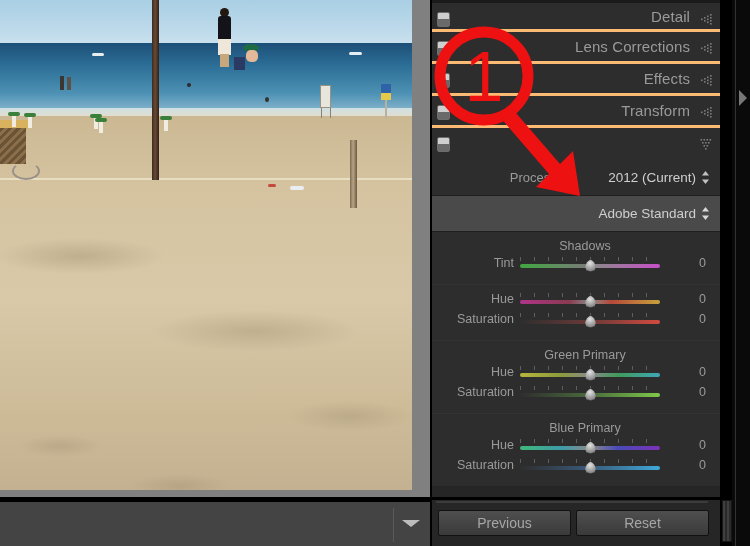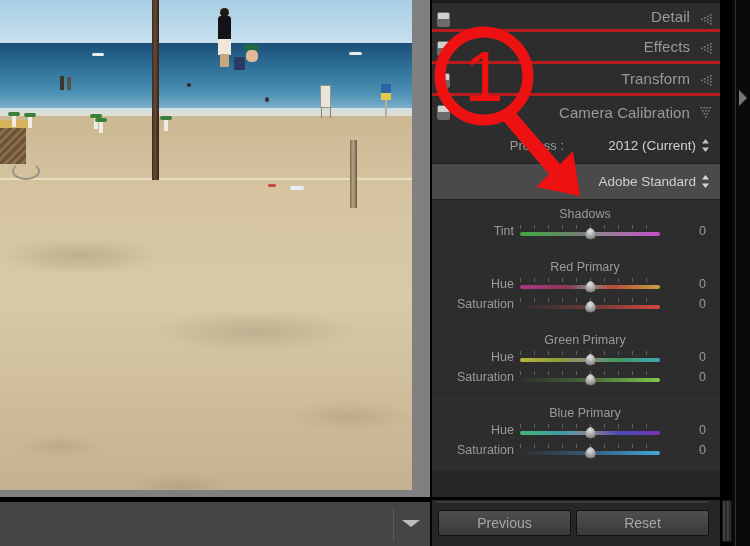--- a/index.html
+++ b/index.html
@@ -105,21 +105,21 @@
 
   
   #right-panel {
     position:absolute; left:432px; top:0; width:288px; height:497px;
     background:#262626;
   }
   #panel-gutter-l { position:absolute; left:430px; top:0; width:2px; height:546px; background:#000; }
 
   .panel-header {
     position: relative; height: 32px; background:#2d2d2d;
-    border-bottom: 3px solid #b91c1c;
+    border-bottom: 3px solid #fdba74;
     display:flex; align-items:center;
   }
   .panel-header.first { border-top: 3px solid #1b1b1b; }
   .switch {
     position:absolute; left:5px; top:9px; width:13px; height:15px;
     border:1px solid #6d6d6d; border-radius:2px;
     background: linear-gradient(#cfcfcf 0 46%, #6a6a6a 46% 100%);
   }
   .panel-title {
     flex:1; text-align:right; padding-right: 30px;
@@ -300,20 +300,40 @@
               <rect x="7" y="7.5" width="1.6" height="1.6"></rect>
           <rect x="10" y="0" width="1.6" height="1.6"></rect>
               <rect x="10" y="3" width="1.6" height="1.6"></rect>
               <rect x="10" y="6" width="1.6" height="1.6"></rect>
               <rect x="10" y="9" width="1.6" height="1.6"></rect>
         </g>
           </svg>
       </span>
     </div>
 
+    <div class="panel-header">
+      <span class="switch"></span>
+      <span class="panel-title">Lens Corrections</span>
+      <span class="disclosure">
+        <svg width="14" height="11" viewBox="0 0 14 11">
+            <g fill="#7d7d7d">
+          <rect x="1" y="4.5" width="1.6" height="1.6"></rect>
+              <rect x="4" y="3" width="1.6" height="1.6"></rect>
+              <rect x="4" y="6" width="1.6" height="1.6"></rect>
+          <rect x="7" y="1.5" width="1.6" height="1.6"></rect>
+              <rect x="7" y="4.5" width="1.6" height="1.6"></rect>
+              <rect x="7" y="7.5" width="1.6" height="1.6"></rect>
+          <rect x="10" y="0" width="1.6" height="1.6"></rect>
+              <rect x="10" y="3" width="1.6" height="1.6"></rect>
+              <rect x="10" y="6" width="1.6" height="1.6"></rect>
+              <rect x="10" y="9" width="1.6" height="1.6"></rect>
+        </g>
+          </svg>
+      </span>
+    </div>
 
     <div class="panel-header">
       <span class="switch"></span>
       <span class="panel-title">Effects</span>
       <span class="disclosure">
         <svg width="14" height="11" viewBox="0 0 14 11">
             <g fill="#7d7d7d">
           <rect x="1" y="4.5" width="1.6" height="1.6"></rect>
               <rect x="4" y="3" width="1.6" height="1.6"></rect>
               <rect x="4" y="6" width="1.6" height="1.6"></rect>
@@ -345,21 +365,20 @@
               <rect x="10" y="3" width="1.6" height="1.6"></rect>
               <rect x="10" y="6" width="1.6" height="1.6"></rect>
               <rect x="10" y="9" width="1.6" height="1.6"></rect>
         </g>
           </svg>
       </span>
     </div>
 
     <div class="panel-header" style="border-bottom:none;">
       <span class="switch"></span>
-      <span class="panel-title">Camera Calibration</span>
       <span class="disclosure">
         <svg width="14" height="11" viewBox="0 0 14 11">
             <g fill="#7d7d7d">
           <rect x="0.5" y="0" width="1.6" height="1.6"></rect>
               <rect x="3.5" y="0" width="1.6" height="1.6"></rect>
               <rect x="6.5" y="0" width="1.6" height="1.6"></rect>
               <rect x="9.5" y="0" width="1.6" height="1.6"></rect>
           <rect x="2" y="3" width="1.6" height="1.6"></rect>
               <rect x="5" y="3" width="1.6" height="1.6"></rect>
               <rect x="8" y="3" width="1.6" height="1.6"></rect>
@@ -405,21 +424,20 @@
           <span class="track-wrap">
             <span class="ticks"></span>
             <span class="track" style="background:linear-gradient(90deg,#3fa83f,#7a7a7a 48%,#8a8a8a 52%,#c84fc8)"></span>
             <span class="thumb" style="left:50%"></span>
           </span>
           <span class="slider-val">0</span>
         </div>
       </div>
 
       <div class="group">
-        <div class="group-title">Red Primary</div>
         <div class="slider-row">
           <span class="slider-label">Hue</span>
           <span class="track-wrap">
             <span class="ticks"></span>
             <span class="track" style="background:linear-gradient(90deg,#b0338a,#8a3a50 35%,#8a8a8a 50%,#b5483a 65%,#c8a23c)"></span>
             <span class="thumb" style="left:50%"></span>
           </span>
           <span class="slider-val">0</span>
         </div>
         <div class="slider-row">

